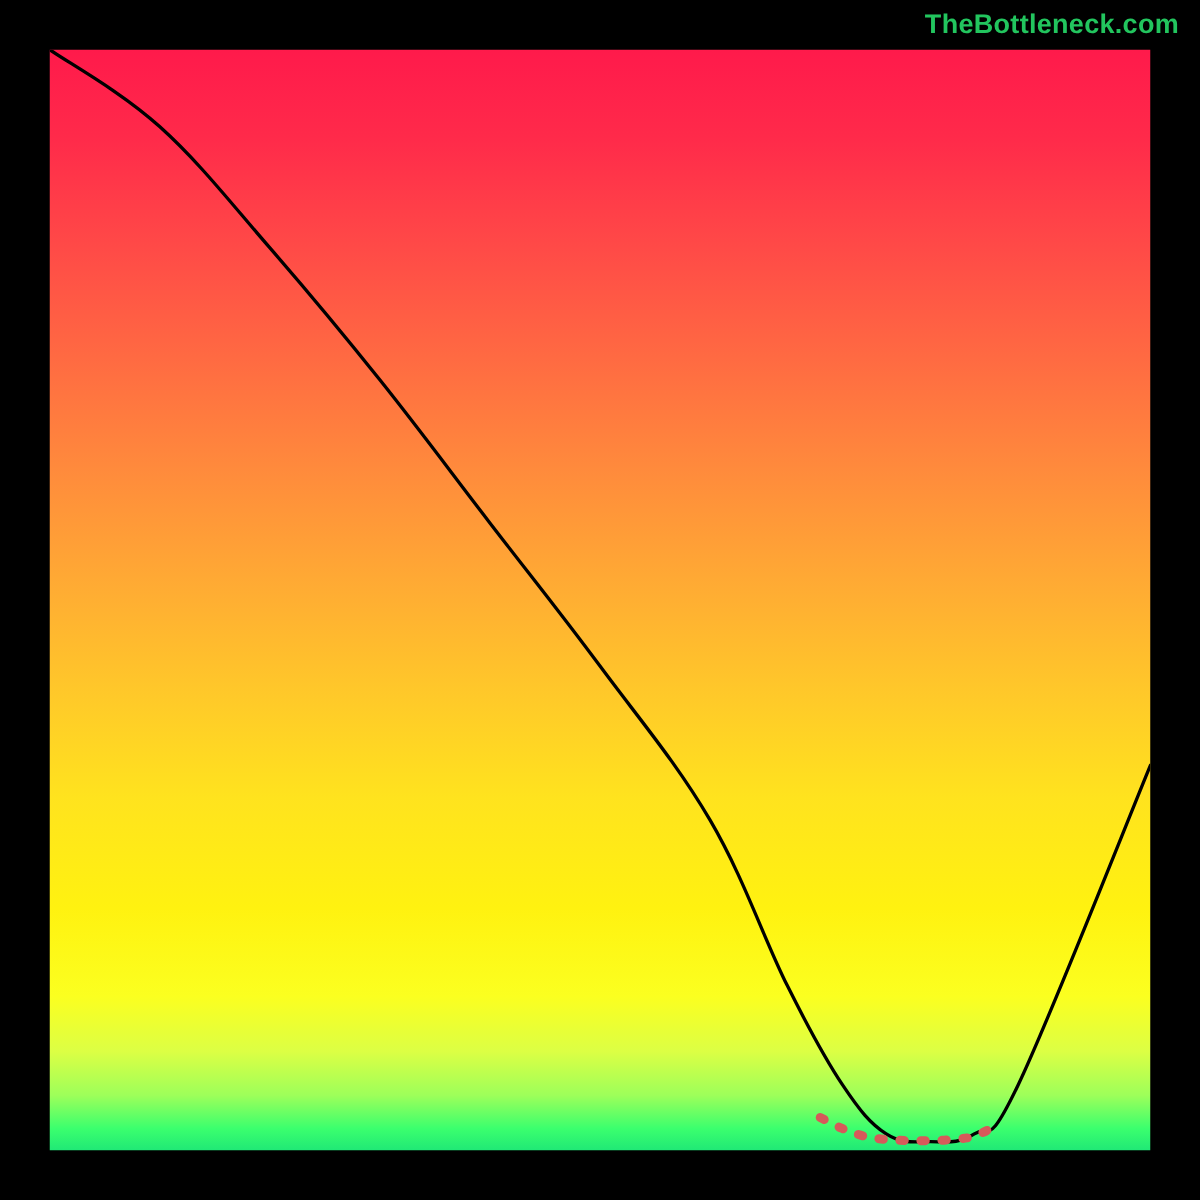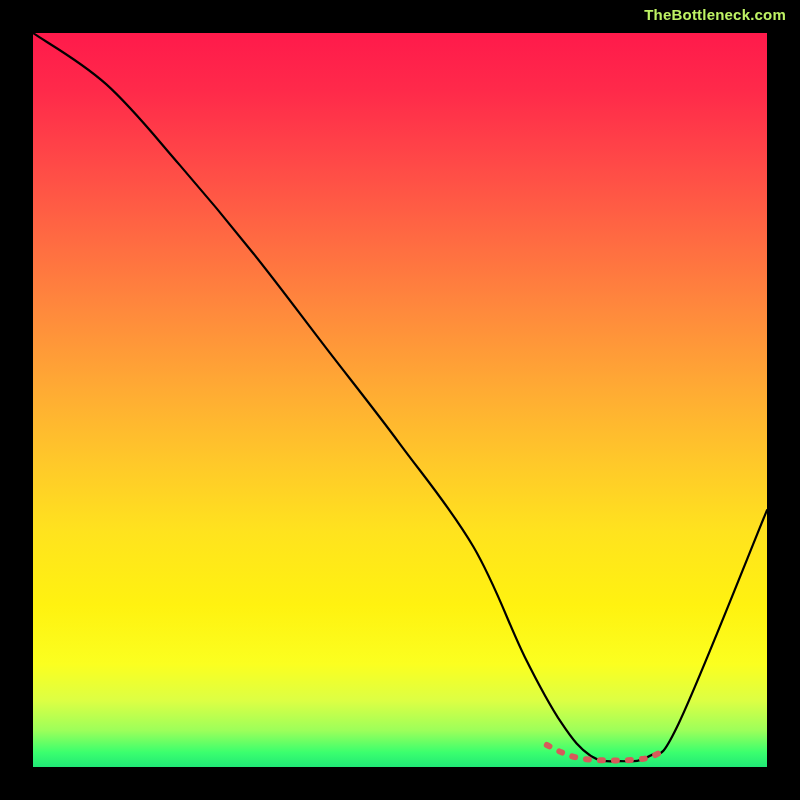--- a/index.html
+++ b/index.html
@@ -14,23 +14,23 @@
   .stage {
     position: relative;
     width: 800px;
     height: 800px;
     background: #000;
   }
   .watermark {
     position: absolute;
     top: 6px;
     right: 14px;
-    font-size: 15px;
+    font-size: 18px;
     font-weight: 600;
-    color: #bef264;
+    color: #22c55e;
     letter-spacing: 0.2px;
     z-index: 5;
   }
   .plot {
     position: absolute;
     left: 33px;
     top: 33px;
     width: 734px;
     height: 734px;
     overflow: hidden;

